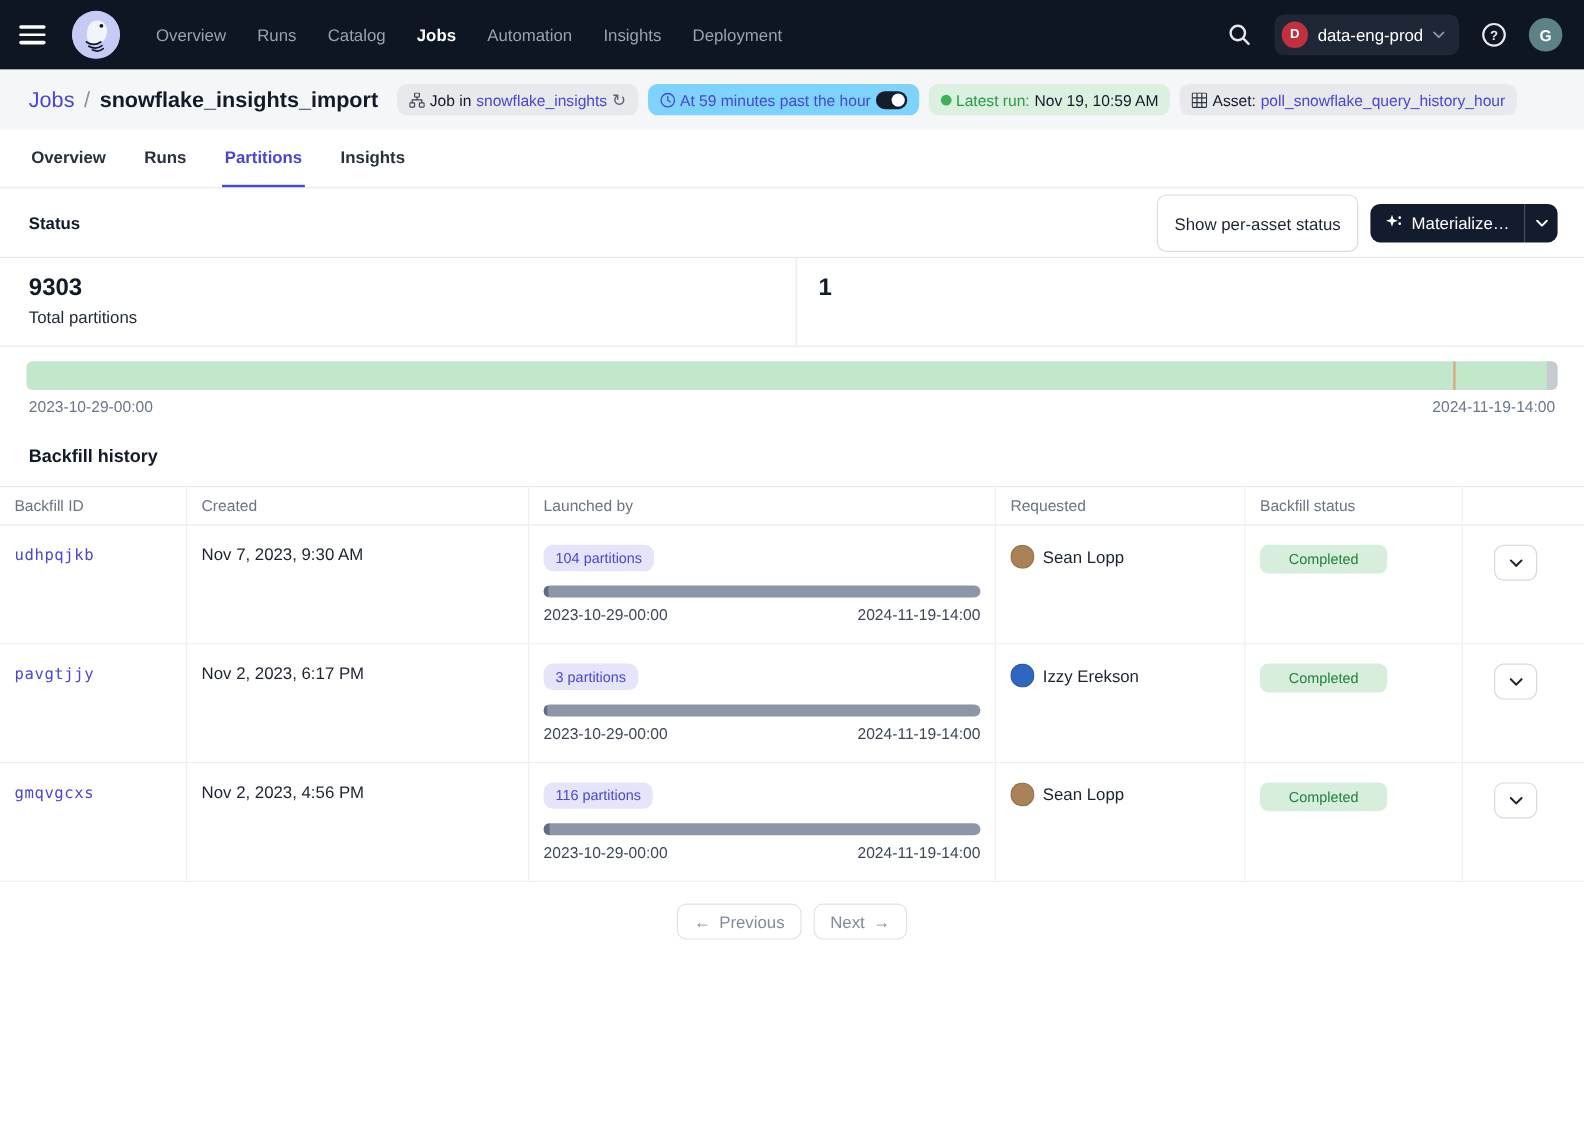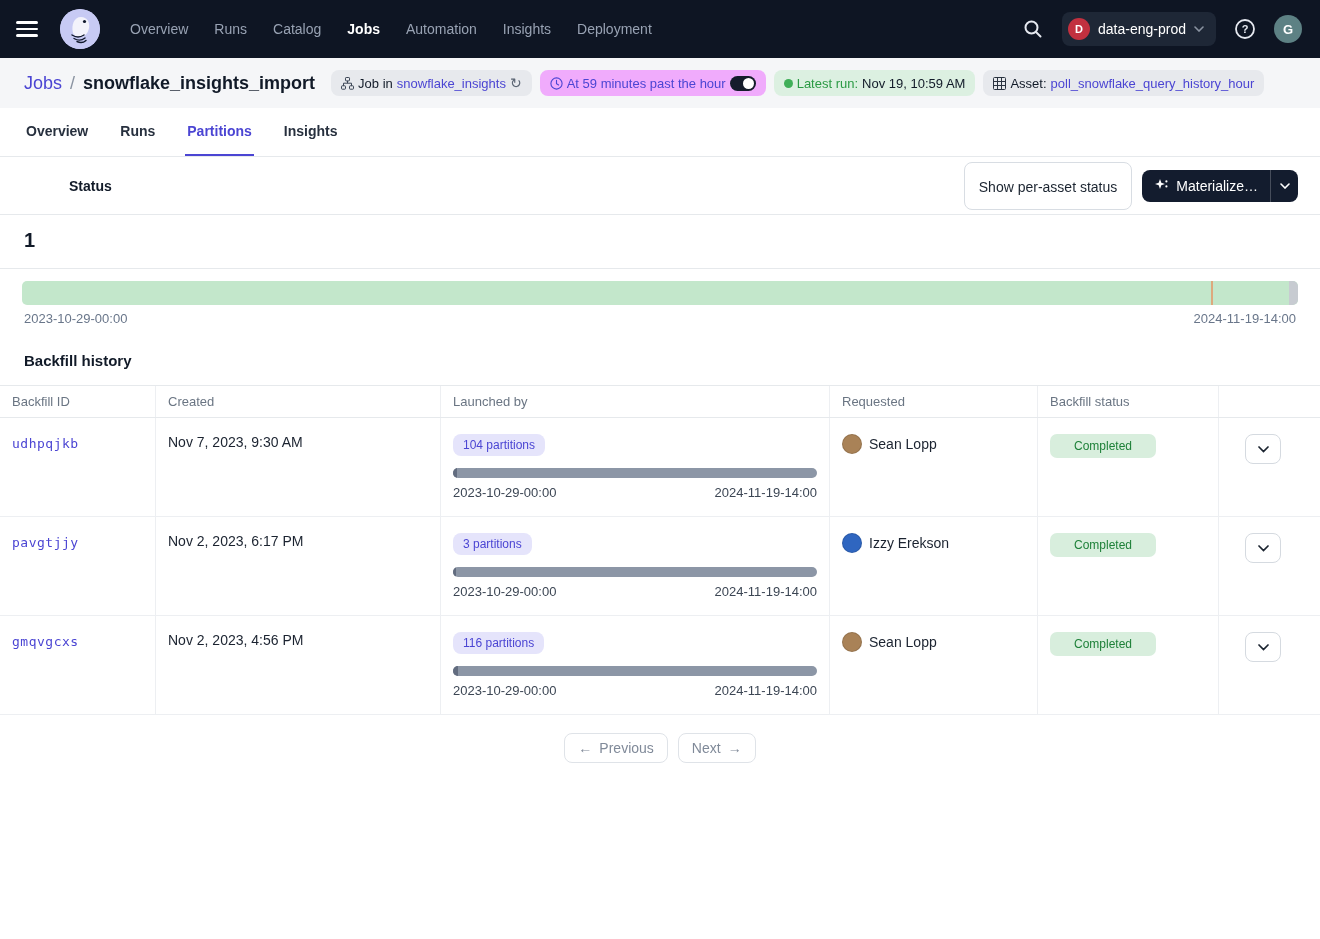--- a/index.html
+++ b/index.html
@@ -21,36 +21,36 @@
   .deploy-label { color:#fff; font-size:14px; font-weight:400; }
   .avatar { width:28px; height:28px; border-radius:50%; background:#5d8184; color:#fff; font-size:13px; font-weight:600; display:flex; align-items:center; justify-content:center; border:none; cursor:pointer; }
 
   
   .crumb-bar { height:50px; background:#f5f6f8; display:flex; align-items:center; padding:0 24px; gap:8px; }
   .crumb-link { color:#4b45d3; font-size:18px; text-decoration:none; cursor:pointer; }
   .crumb-sep { color:#8a93a1; font-size:18px; }
   .crumb-title { font-size:18px; font-weight:600; color:#111a28; margin-right:8px; }
   .pill { display:inline-flex; align-items:center; gap:4px; height:26px; border-radius:8px; padding:0 10px; font-size:13px; white-space:nowrap; }
   .pill.gray { background:#e7e9ed; color:#1b2430; }
-  .pill.lav { background:#f0abfc; color:#4b45d3; }
+  .pill.lav { background:#7dd3fc; color:#4b45d3; }
   .pill.green { background:#dcf0e1; color:#2b9a44; }
   .pill a { color:#4b45d3; text-decoration:none; cursor:pointer; }
   .pill .dark { color:#111a28; }
   .green-dot { width:9px; height:9px; border-radius:50%; background:#3faf58; }
   .toggle { width:26px; height:15px; border-radius:8px; background:#151c2b; position:relative; cursor:pointer; border:none; }
   .toggle i { position:absolute; right:2px; top:2px; width:11px; height:11px; border-radius:50%; background:#fff; }
   .refresh-ic { color:#5b6573; font-size:14px; cursor:pointer; }
 
   
   .tabs { display:flex; gap:28px; padding:0 24px; border-bottom:1px solid #e6e9ec; background:#fff; height:49px; align-items:flex-end; }
   .tab { font-size:14px; font-weight:600; color:#27303e; padding:14px 2px 15px; cursor:pointer; border-bottom:2px solid transparent; }
   .tab.active { color:#4b45d3; border-bottom-color:#4b45d3; }
 
   
-  .status-head { display:flex; align-items:center; justify-content:space-between; padding:0 22px 0 24px; height:57px;margin-left:45px; }
+  .status-head { display:flex; align-items:center; justify-content:space-between; padding:0 22px 0 24px; height:57px; }
   .section-title { font-size:14px; font-weight:700; color:#111a28; }
   .head-actions { display:flex; align-items:center; gap:10px; }
   .btn-white { height:48px; padding:16px 14px; background:#fff; border:1px solid #d8dde3; border-radius:8px; font-size:14px; color:#1b2430; cursor:pointer; font-family:inherit; }
   .split-btn { display:flex; height:32px; border-radius:8px; overflow:hidden; background:#131c2e; }
   .split-main { display:flex; align-items:center; gap:7px; color:#fff; font-size:14px; padding:0 12px; background:none; border:none; cursor:pointer; font-family:inherit; }
   .split-caret { width:28px; display:flex; align-items:center; justify-content:center; background:none; border:none; border-left:1px solid rgba(255,255,255,.22); cursor:pointer; }
 
   
   .stats { display:grid; grid-template-columns:663px 1fr; border-top:1px solid #e6e9ec; border-bottom:1px solid #e6e9ec; }
   .stat-cell { padding:14px 24px 16px; }
@@ -221,20 +221,24 @@
         <svg width="10" height="6" viewBox="0 0 10 6">
             <path d="M1 1 L5 5 L9 1" stroke="#fff" stroke-width="1.6" fill="none" stroke-linecap="round"></path>
           </svg>
       </button>
     </div>
   </div>
 </section>
 
 <section class="stats">
 
+    <div class="stat-cell">
+      <div class="stat-value">9303</div>
+      <div class="stat-label">Total partitions</div>
+    </div>
 
     <div class="stat-cell">
       <div class="stat-value">1</div>
     </div>
   </section>
 
 <section class="health">
   <div class="health-bar">
     <span class="health-marker"></span>
     <span class="health-cap"></span>

